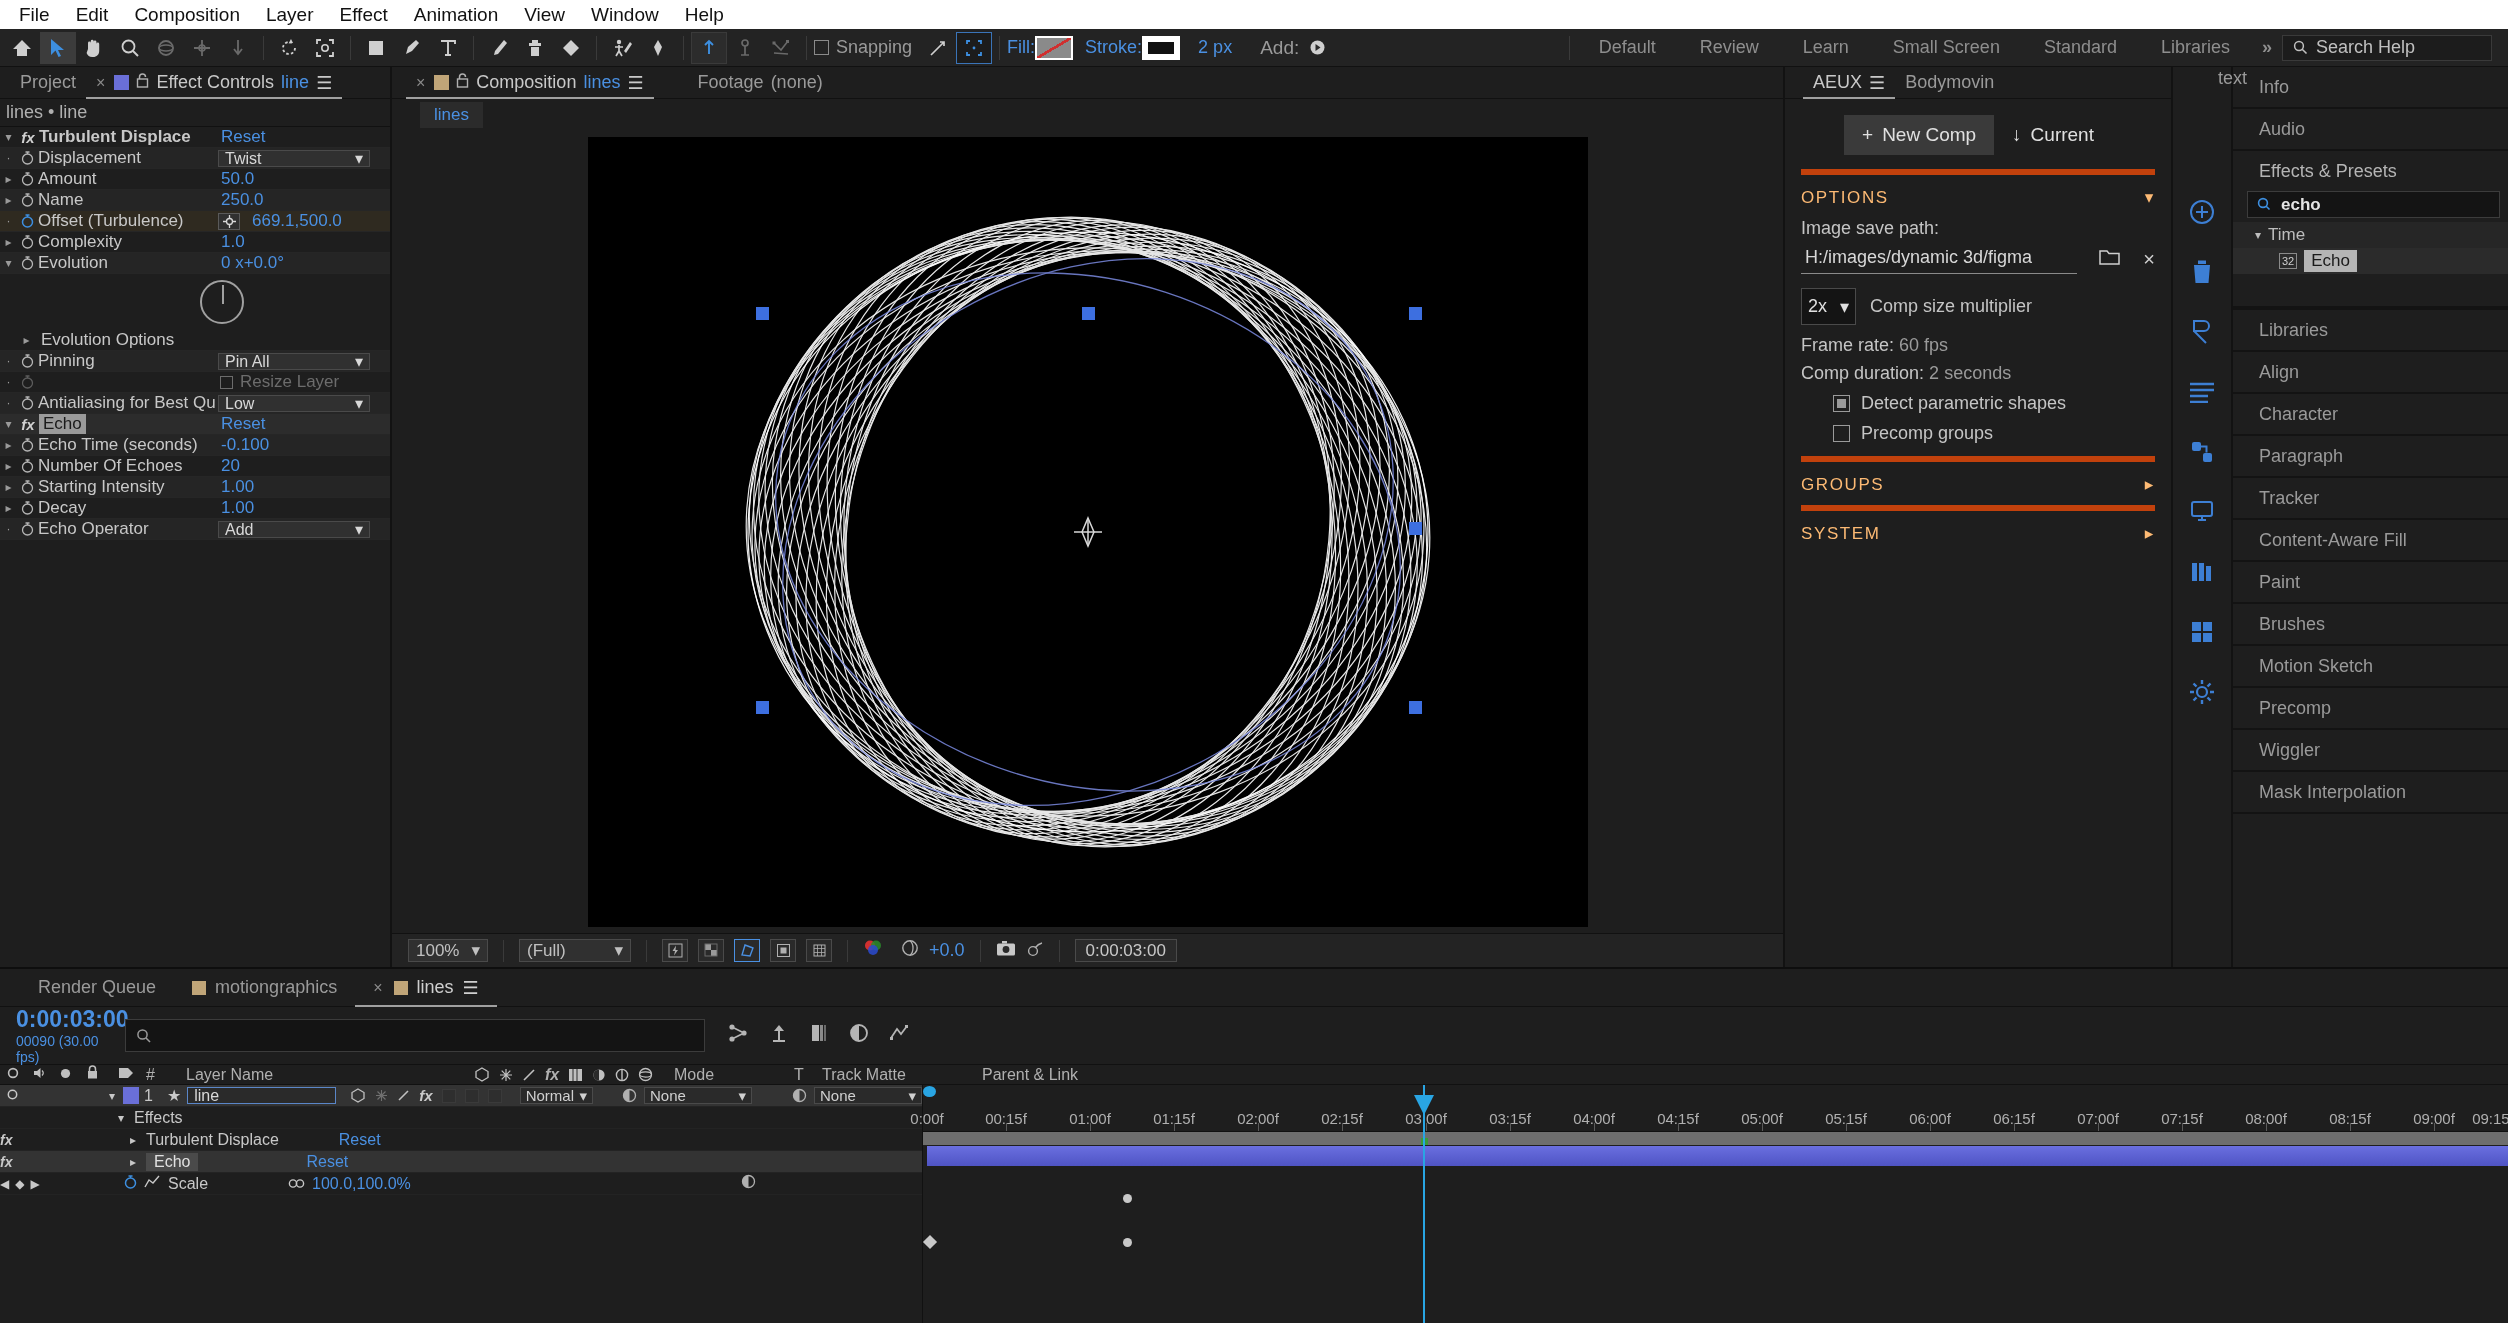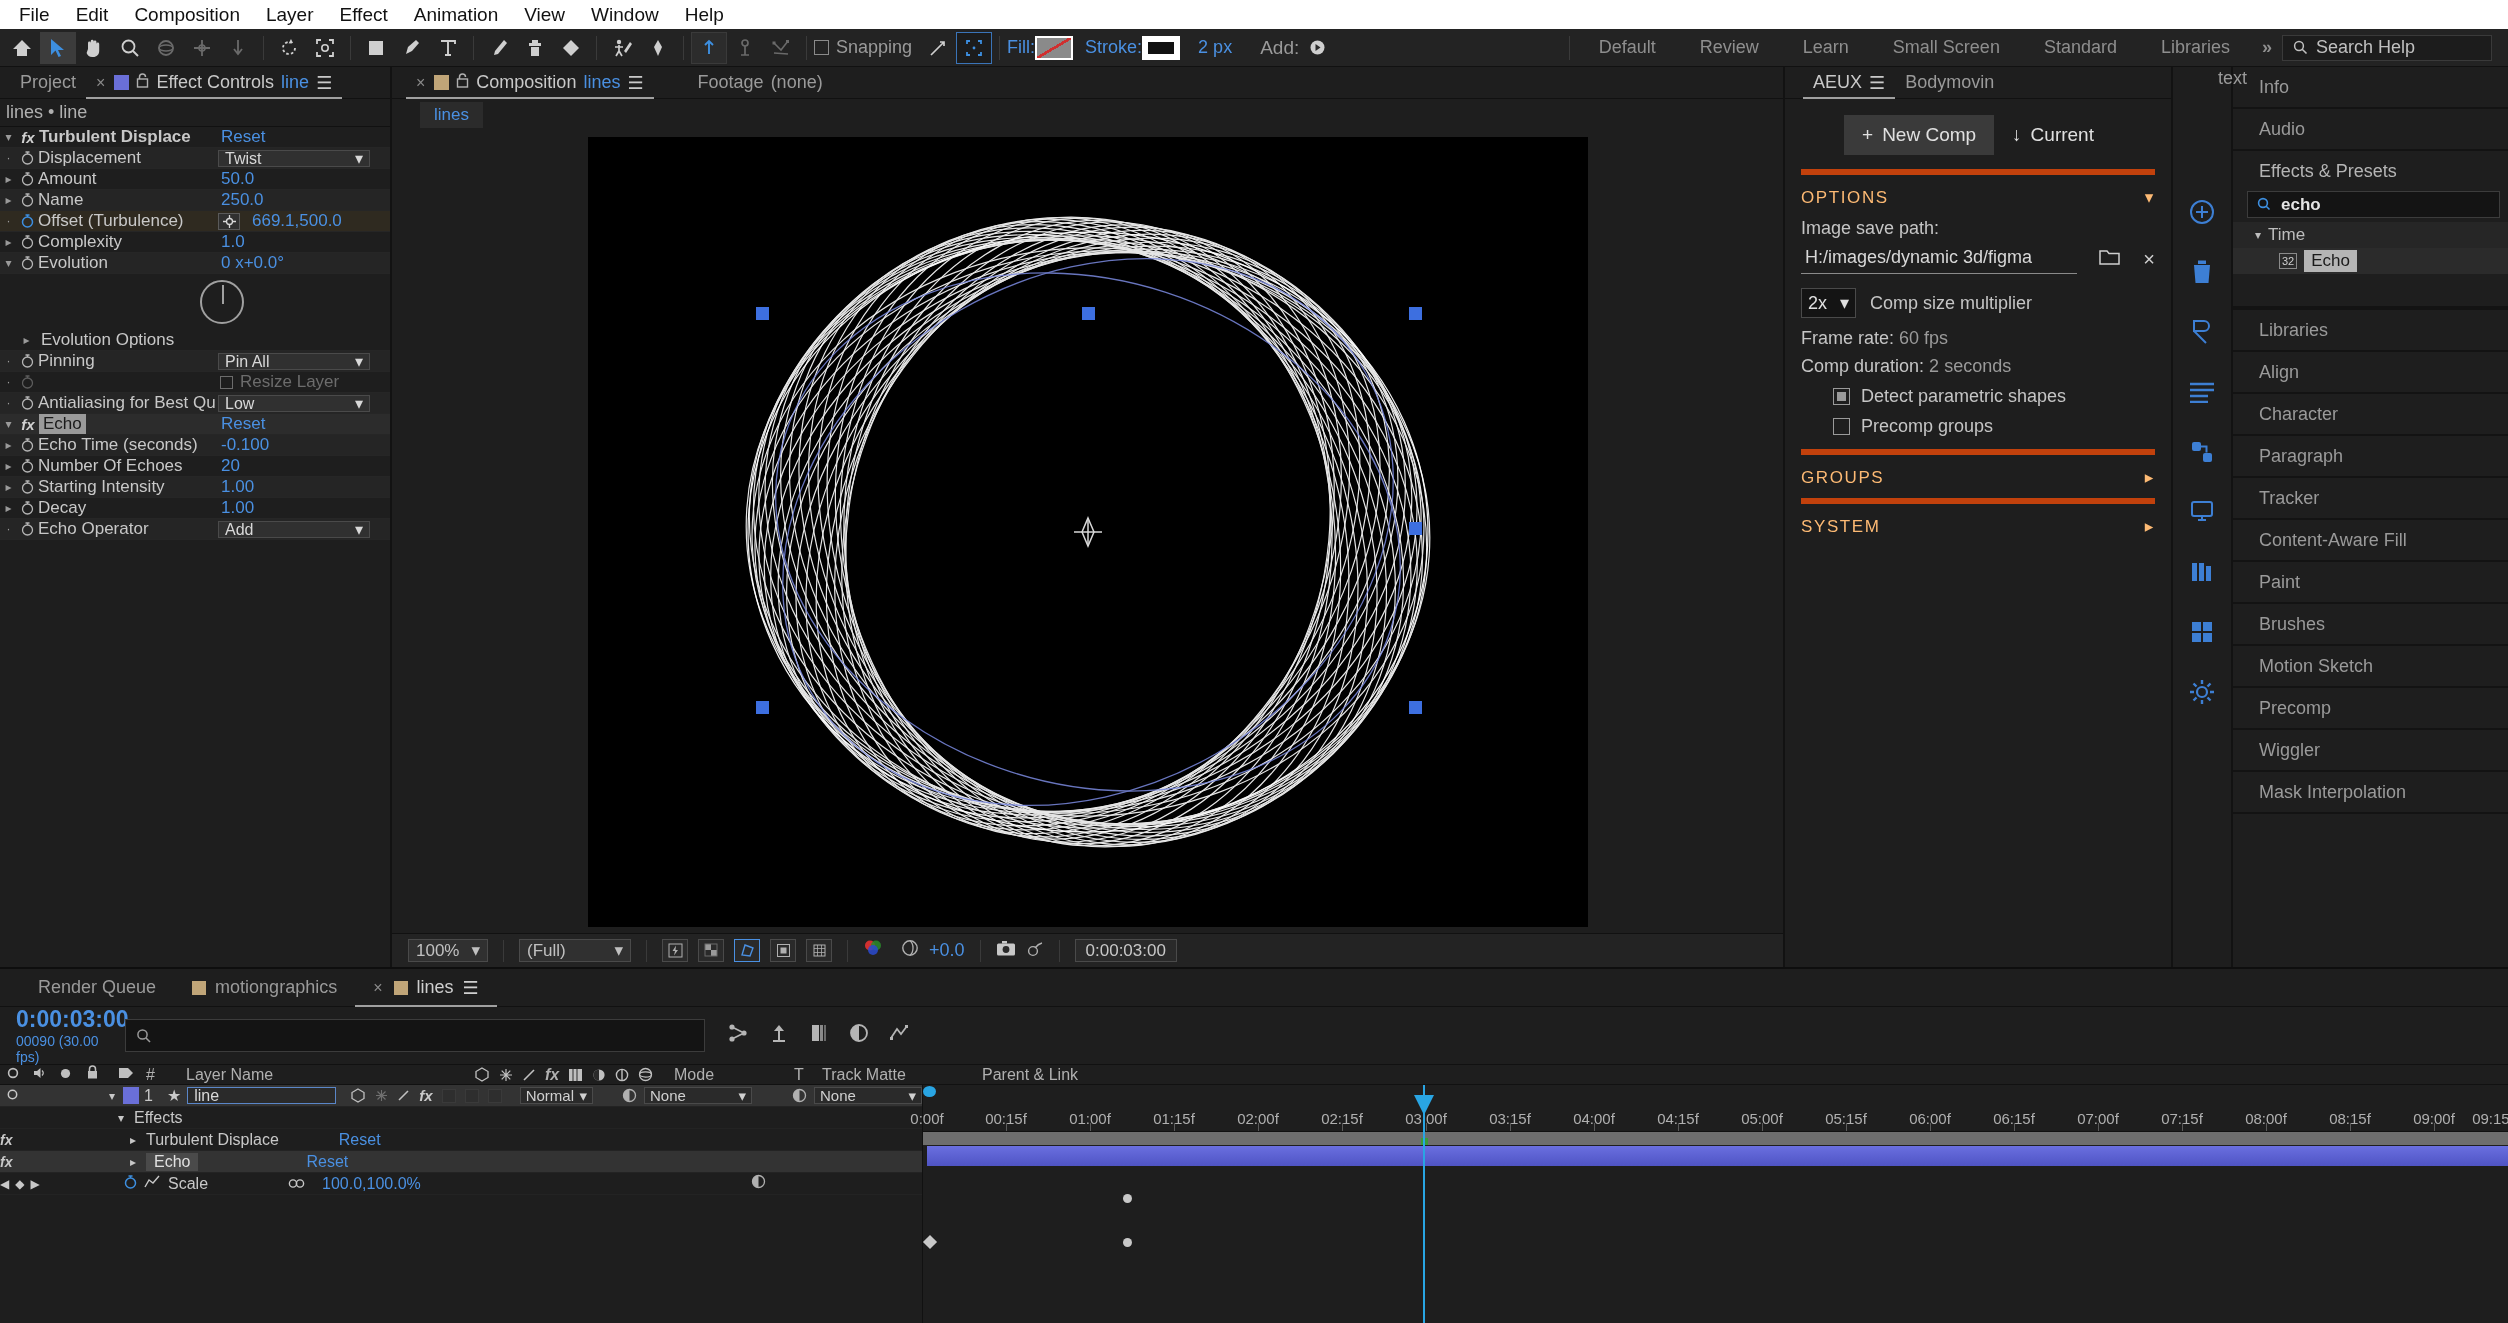--- a/index.html
+++ b/index.html
@@ -92,21 +92,21 @@
   .btnrow { display:flex; justify-content:center; gap:0; margin:16px 0 14px; }
   .abtn { display:flex; align-items:center; gap:9px; padding:9px 18px; color:#e0e0e0; font-size:19px; }
   .abtn.fill { background:#3a3a3a; }
   .sechead { display:flex; align-items:center; justify-content:space-between; border-top:6px solid #c2410c;
      padding:12px 0 10px; font-size:17px; letter-spacing:1.6px; color:#fdba74; }
   .fieldlabel { font-size:18px; color:#c5c5c5; margin-bottom:6px; }
   .pathrow { display:flex; align-items:center; gap:22px; }
   .pathinput { flex:1; border-bottom:1px solid #8a8a8a; padding:2px 4px 5px; font-size:18px; color:#d8d8d8; }
   .icoBtn { color:#d0d0d0; font-size:20px; }
   .multrow { display:flex; align-items:center; gap:14px; margin:14px 0 10px; }
-  .msel { background:#141414; border:1px solid #4a4a4a; height:30px; width:55px; display:flex;
+  .msel { background:#141414; border:1px solid #4a4a4a; height:37px; width:55px; display:flex;
      align-items:center; justify-content:space-between; padding:0 6px; font-size:18px; color:#e0e0e0; }
   .kv { font-size:18px; color:#c5c5c5; margin:7px 0; }
   .kv .v { color:#9a9a9a; }
   .cbrow { display:flex; align-items:center; gap:11px; font-size:18px; color:#c5c5c5; margin:9px 0;padding-left:32px; }
   .cbox { width:17px; height:17px; border:1.6px solid #9a9a9a; }
   .cbox.on { box-shadow:inset 0 0 0 3px #1e1e1e; background:#9a9a9a; }
 
   
   .rail { width:60px; background:#1e1e1e; border-right:2px solid #121212; display:flex;
      flex-direction:column; align-items:center; padding-top:130px; gap:30px; }
@@ -1161,21 +1161,21 @@
         <span style="width:20px">
           <svg width="13" height="14" viewBox="0 0 13 14">
               <circle cx="6.5" cy="8" r="5" fill="none" stroke="#3d8fe0" stroke-width="1.5"></circle>
               <path d="M6.5 3V1M4.5 1h4" stroke="#3d8fe0" stroke-width="1.4"></path>
             </svg></span>
         <span style="width:24px">
           <svg width="16" height="14" viewBox="0 0 16 14">
               <path d="M1 12L5 5l4 3 6-7" fill="none" stroke="#c8c8c8" stroke-width="1.4"></path>
             </svg></span>
         <span style="color:#c8c8c8">Scale</span>
-        <span style="margin-left:80px;display:flex;align-items:center;gap:17px">
+        <span style="margin-left:80px;display:flex;align-items:center;gap:7px">
           <svg width="17" height="13" viewBox="0 0 17 13">
               <circle cx="5" cy="6.5" r="3.6" fill="none" stroke="#c8c8c8" stroke-width="1.4"></circle>
               <circle cx="12" cy="6.5" r="3.6" fill="none" stroke="#c8c8c8" stroke-width="1.4"></circle>
             </svg>
           <span style="color:#4a90e2">100.0,100.0%</span>
         </span>
         <span style="margin-left:330px">
           <svg width="15" height="15" viewBox="0 0 15 15">
               <circle cx="7.5" cy="7.5" r="6" fill="none" stroke="#b0b0b0" stroke-width="1.3"></circle>
               <path d="M7.5 1.5a6 6 0 000 12" fill="#b0b0b0"></path>

